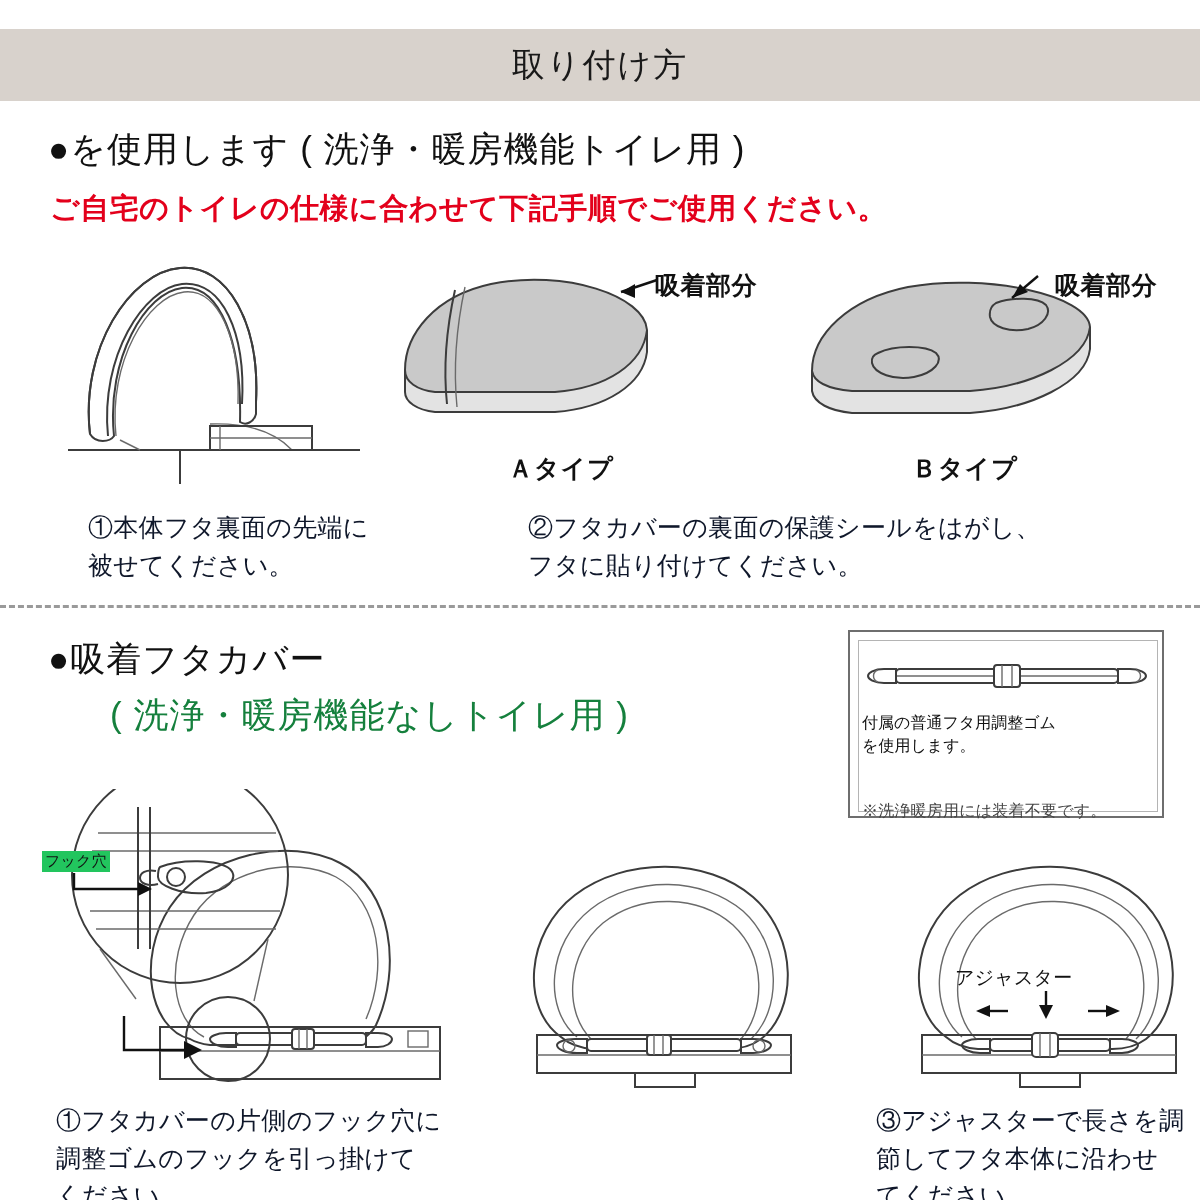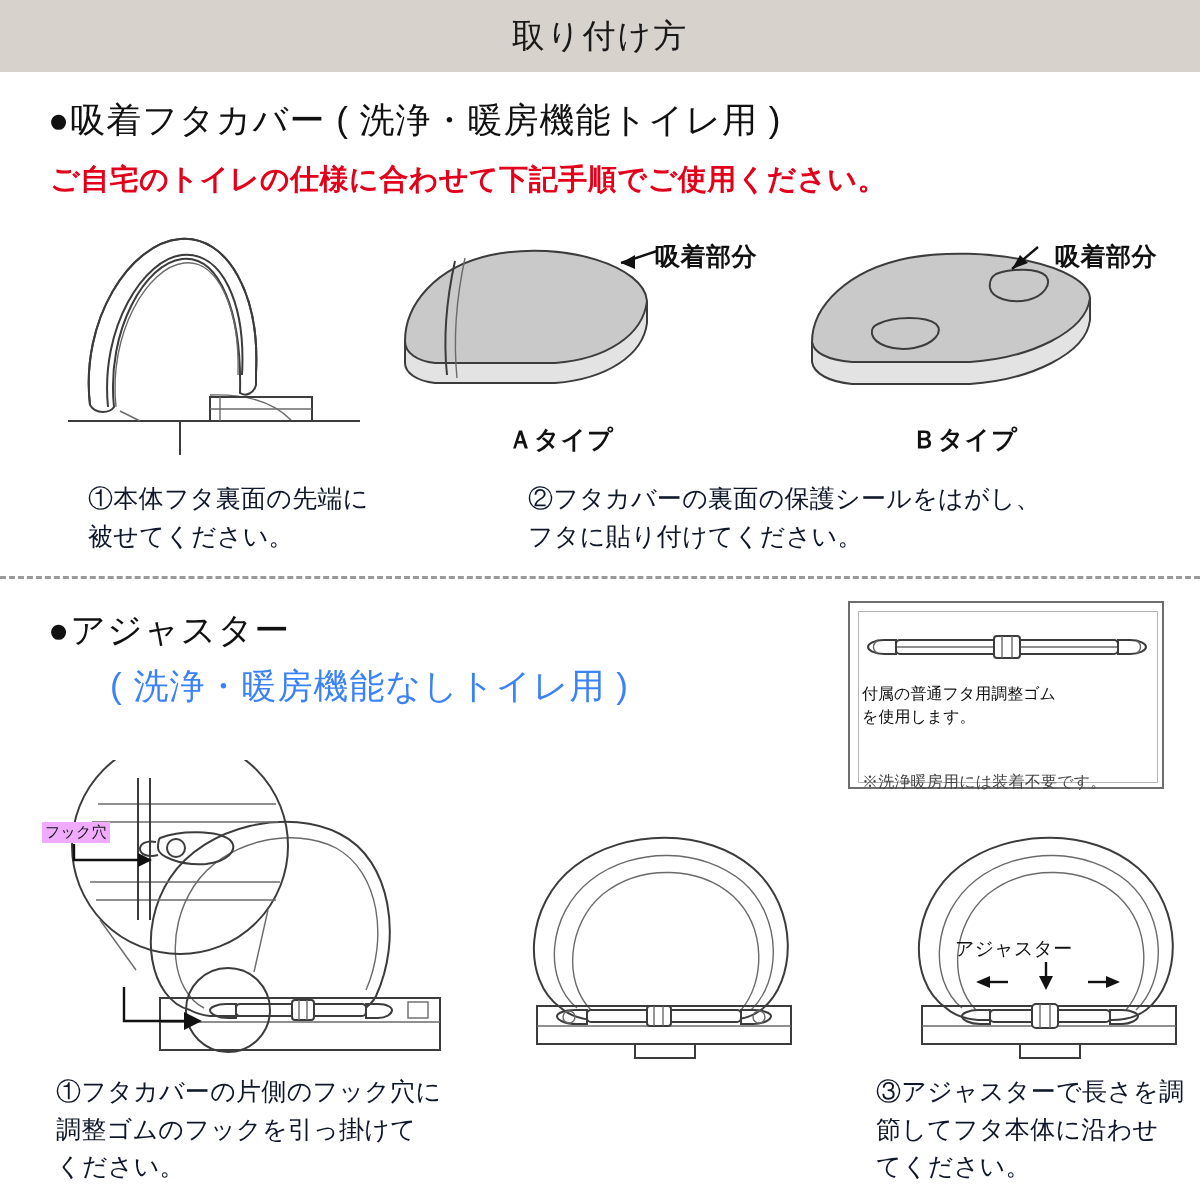--- a/index.html
+++ b/index.html
@@ -12,20 +12,21 @@
     background: #ffffff;
     font-family: "Liberation Sans", sans-serif;
     color: #1a1a1a;
     overflow: hidden;
     position: relative;
   }
   .page {
     position: relative;
     width: 1200px;
     height: 1010px;
+    margin-top: 29px;
   }
 
   
   .header-bar {
     position: absolute;
     left: 0;
     top: 0;
     width: 1200px;
     height: 72px;
     background: #d8d2cc;
@@ -99,21 +100,21 @@
     font-size: 35px;
     letter-spacing: 1px;
     color: #111;
   }
   .sec2-heading-2 {
     position: absolute;
     left: 110px;
     top: 663px;
     font-size: 35px;
     letter-spacing: 1px;
-    color: #3b82f6;
+    color: #15803d;
   }
 
   
   .note-box {
     position: absolute;
     left: 848px;
     top: 601px;
     width: 316px;
     height: 188px;
     border: 2px solid #6e6e6e;
@@ -174,21 +175,21 @@
 </style>
 </head>
 <body>
 
 <div class="page">
 
   <div class="header-bar">
     <div class="header-title">取り付け方</div>
   </div>
 
-  <div class="sec1-heading">●吸着フタカバー ( 洗浄・暖房機能トイレ用 )</div>
+  <div class="sec1-heading">●を使用します ( 洗浄・暖房機能トイレ用 )</div>
   <div class="sec1-sub">ご自宅のトイレの仕様に合わせて下記手順でご使用ください。</div>
 
   <div style="position:absolute; left:60px; top:225px;">
     <svg width="330" height="230" viewBox="0 0 330 230">
 
       <path class="ln" d="M8 196 L300 196"></path>
       <path class="ln" d="M120 196 L120 230"></path>
       <path class="ln-thin" d="M150 170 Q205 168 232 196"></path>
 
       <path class="ln" d="M30 180 C20 95 70 18 120 14 C168 10 200 70 196 148"></path>
@@ -248,21 +249,21 @@
   <div class="fig-label" style="left:508px; top:423px;">Ａタイプ</div>
   <div class="fig-label" style="left:912px; top:423px;">Ｂタイプ</div>
 
   <div class="step-text" style="left:88px; top:480px;">①本体フタ裏面の先端に
   被せてください。</div>
   <div class="step-text" style="left:528px; top:480px;">②フタカバーの裏面の保護シールをはがし、
   フタに貼り付けてください。</div>
 
   <div class="divider"></div>
 
-  <div class="sec2-heading-1">●アジャスター</div>
+  <div class="sec2-heading-1">●吸着フタカバー</div>
   <div class="sec2-heading-2">( 洗浄・暖房機能なしトイレ用 )</div>
 
   <div class="note-box">
     <div class="note-inner"></div>
   </div>
   <div style="position:absolute; left:866px; top:628px;">
     <svg width="282" height="40" viewBox="0 0 282 40">
 
       <rect class="fill-white" x="30" y="12" width="222" height="14" rx="4"></rect>
       <path class="ln-thin" d="M30 19 L252 19"></path>
@@ -315,21 +316,21 @@
       <path class="ln" d="M120 78 C140 70 178 70 190 80 C200 90 186 102 166 104 C140 106 118 96 118 88 C118 83 118 80 120 78 Z" fill="#ffffff"></path>
       <circle cx="136" cy="88" r="9" class="ln" fill="#ffffff"></circle>
 
       <path class="ln" d="M116 82 C106 80 100 84 100 89 C100 94 108 98 118 95" fill="none"></path>
 
       <path class="ln-thin" d="M60 160 L96 210"></path>
       <path class="ln-thin" d="M228 150 L214 212"></path>
     </svg>
   </div>
 
-  <div class="tiny-label" style="left:42px; top:822px; background:#f0abfc; padding:1px 3px;">フック穴</div>
+  <div class="tiny-label" style="left:42px; top:822px; background:#22c55e; padding:1px 3px;">フック穴</div>
   <div style="position:absolute; left:52px; top:842px;">
     <svg width="120" height="36" viewBox="0 0 120 36">
       <path class="ln-arrow" d="M22 2 L22 18 L88 18"></path>
       <path class="arrow" d="M100 18 L86 11 L86 25 Z"></path>
     </svg>
   </div>
 
   <div style="position:absolute; left:118px; top:985px;">
     <svg width="110" height="60" viewBox="0 0 110 60">
       <path class="ln-arrow" d="M6 2 L6 36 L68 36"></path>

